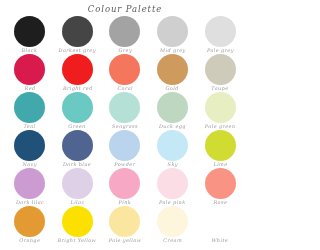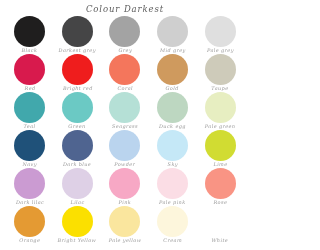--- a/index.html
+++ b/index.html
@@ -72,21 +72,21 @@
     white-space: nowrap;
     transform: scale(1.08);
     transform-origin: center top;
   }
 </style>
 </head>
 <body style="background-color: rgb(255, 255, 255);">
 
 <div class="page">
 
-  <div class="title">Colour Darkest</div>
+  <div class="title">Colour Palette</div>
 
   <div class="grid">
       <div class="cell">
         <div class="swatch" style="background-color: rgb(31, 30, 30);"></div>
         <div class="label" style="color: rgb(154, 154, 154);">Black</div>
       </div>
       <div class="cell">
         <div class="swatch" style="background-color: rgb(69, 69, 70);"></div>
         <div class="label" style="color: rgb(154, 154, 154);">Darkest grey</div>
       </div>

